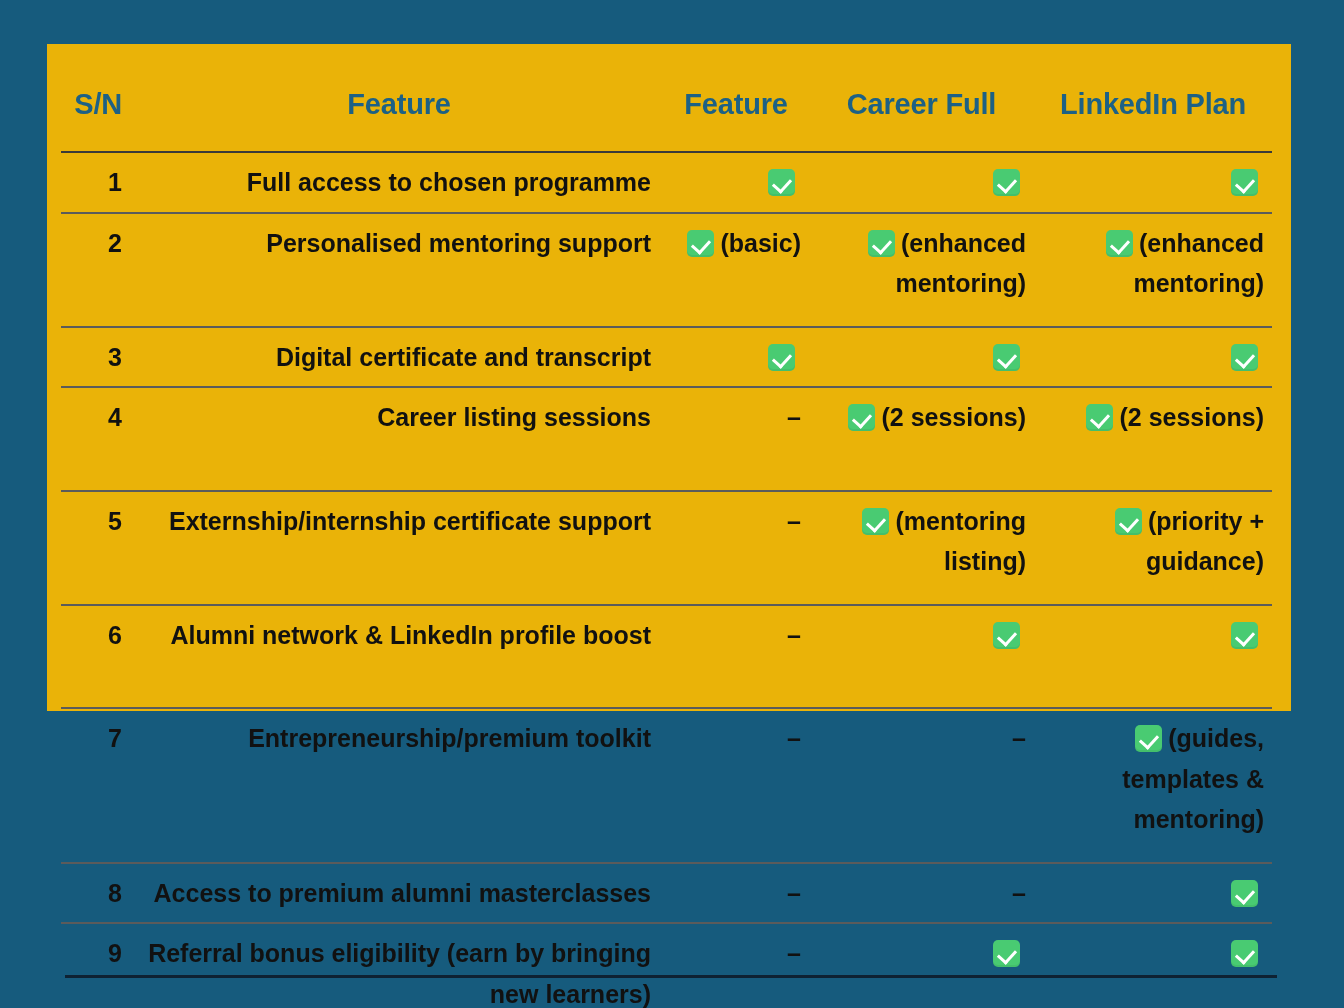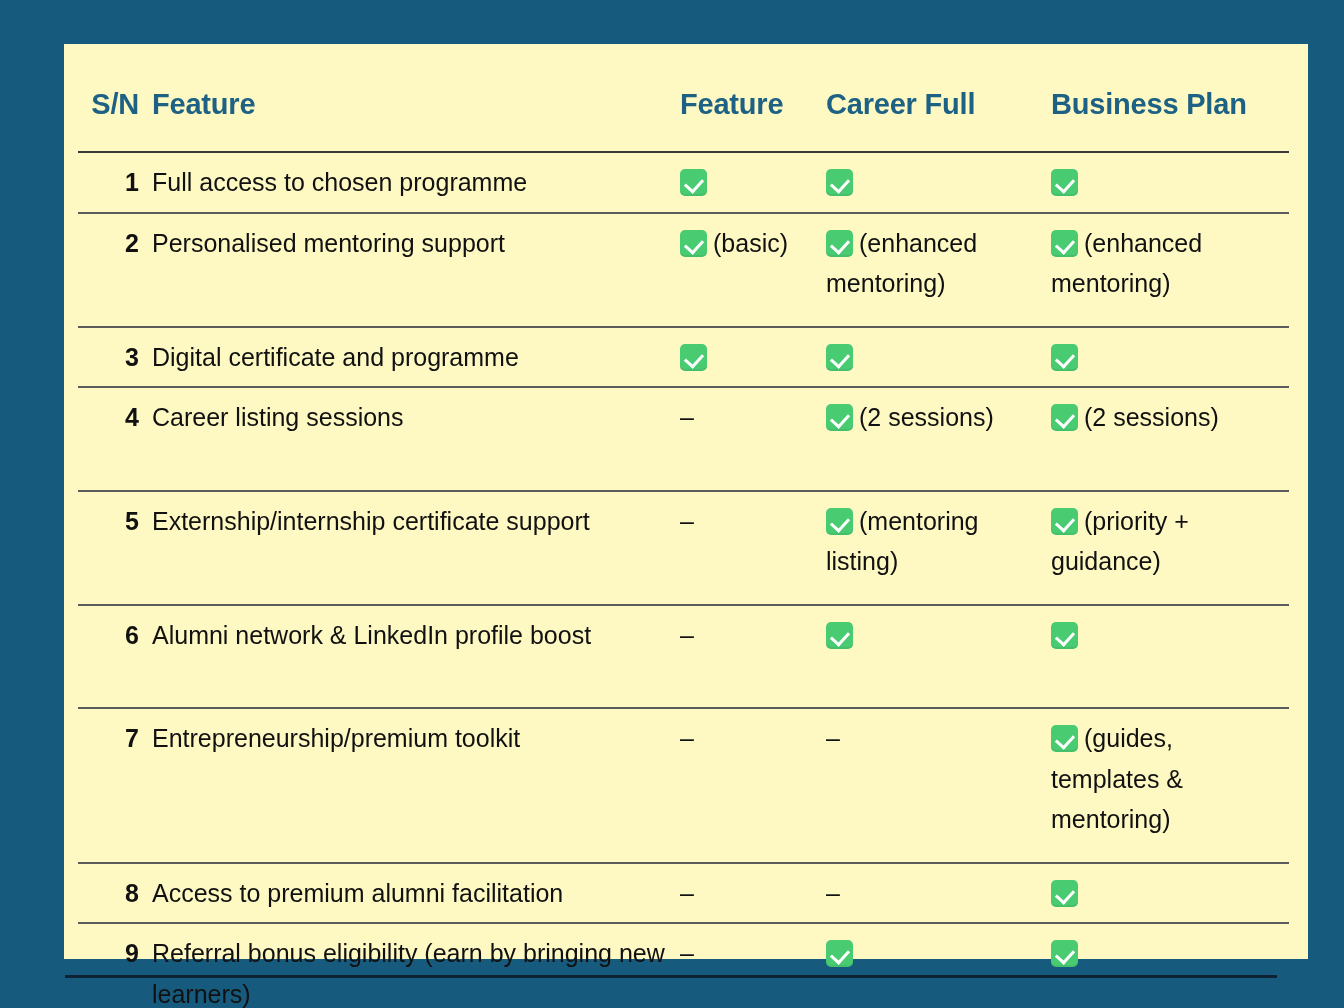--- a/index.html
+++ b/index.html
@@ -16,25 +16,25 @@
 
   .slide {
     position: relative;
     width: 1344px;
     height: 1008px;
     background: #165B7D;
   }
 
   .panel {
     position: absolute;
-    left: 64px;
+    left: 47px;
     top: 44px;
     width: 1244px;
-    height: 915px;
-    background: #fef9c3;
+    height: 667px;
+    background: #eab308;
   }
 
   .footer-rule {
     position: absolute;
     left: 65px;
     top: 975px;
     width: 1212px;
     height: 3px;
     background: #0E2233;
   }
@@ -51,40 +51,41 @@
   table.compare col.c-sn      { width: 74px; }
   table.compare col.c-feature { width: 528px; }
   table.compare col.c-reg     { width: 146px; }
   table.compare col.c-cb      { width: 225px; }
   table.compare col.c-bp      { width: 238px; }
 
   thead th {
     color: #1D6185;
     font-size: 29px;
     font-weight: bold;
-    text-align: left;
+    text-align: center;
     padding: 0 0 30px 0;
     vertical-align: top;
     letter-spacing: -0.2px;
   }
   thead th.sn-head {
     text-align: right;
     padding-right: 13px;
   }
 
   tbody tr { border-top: 2.2px solid #5b5b5b; }
   tbody tr:first-child { border-top: 2.2px solid #3a3a3a; }
 
   tbody td {
     font-size: 25px;
     color: #111111;
     vertical-align: top;
     padding: 9px 0 9px 0;
     line-height: 1.62;
-    font-weight: 400;
+    font-weight: 700;
+    text-align: right;
   }
 
   td.sn {
     text-align: right;
     font-weight: bold;
     padding-right: 13px;
     font-size: 25px;
   }
 
   td.feature { padding-right: 12px; }
@@ -142,41 +143,41 @@
           <col class="c-reg">
           <col class="c-cb">
           <col class="c-bp">
       </colgroup>
       <thead>
         <tr>
           <th class="sn-head">S/N</th>
           <th>Feature</th>
           <th>Feature</th>
           <th>Career Full</th>
-          <th>Business Plan</th>
+          <th>LinkedIn Plan</th>
         </tr>
       </thead>
       <tbody id="table-body">
           <tr class="h-short">
             <td class="sn">1</td>
             <td class="feature">Full access to chosen programme</td>
             <td class="plan"><span class="chk"></span></td>
             <td class="plan"><span class="chk"></span></td>
             <td class="plan"><span class="chk"></span></td>
           </tr>
           <tr class="h-mid">
             <td class="sn">2</td>
             <td class="feature">Personalised mentoring support</td>
             <td class="plan"><span class="chk"></span><span class="plan-text">(basic)</span></td>
             <td class="plan"><span class="chk"></span><span class="plan-text">(enhanced mentoring)</span></td>
             <td class="plan"><span class="chk"></span><span class="plan-text">(enhanced mentoring)</span></td>
           </tr>
           <tr class="h-short">
             <td class="sn">3</td>
-            <td class="feature">Digital certificate and programme</td>
+            <td class="feature">Digital certificate and transcript</td>
             <td class="plan"><span class="chk"></span></td>
             <td class="plan"><span class="chk"></span></td>
             <td class="plan"><span class="chk"></span></td>
           </tr>
           <tr class="h-tall">
             <td class="sn">4</td>
             <td class="feature">Career listing sessions</td>
             <td class="plan"><span class="dash">–</span></td>
             <td class="plan"><span class="chk"></span><span class="plan-text">(2 sessions)</span></td>
             <td class="plan"><span class="chk"></span><span class="plan-text">(2 sessions)</span></td>
@@ -197,21 +198,21 @@
           </tr>
           <tr class="h-mid">
             <td class="sn">7</td>
             <td class="feature">Entrepreneurship/premium toolkit</td>
             <td class="plan"><span class="dash">–</span></td>
             <td class="plan"><span class="dash">–</span></td>
             <td class="plan"><span class="chk"></span><span class="plan-text">(guides, templates &amp; mentoring)</span></td>
           </tr>
           <tr class="h-short">
             <td class="sn">8</td>
-            <td class="feature">Access to premium alumni facilitation</td>
+            <td class="feature">Access to premium alumni masterclasses</td>
             <td class="plan"><span class="dash">–</span></td>
             <td class="plan"><span class="dash">–</span></td>
             <td class="plan"><span class="chk"></span></td>
           </tr>
           <tr class="h-mid">
             <td class="sn">9</td>
             <td class="feature">Referral bonus eligibility (earn by bringing new learners)</td>
             <td class="plan"><span class="dash">–</span></td>
             <td class="plan"><span class="chk"></span></td>
             <td class="plan"><span class="chk"></span></td>

